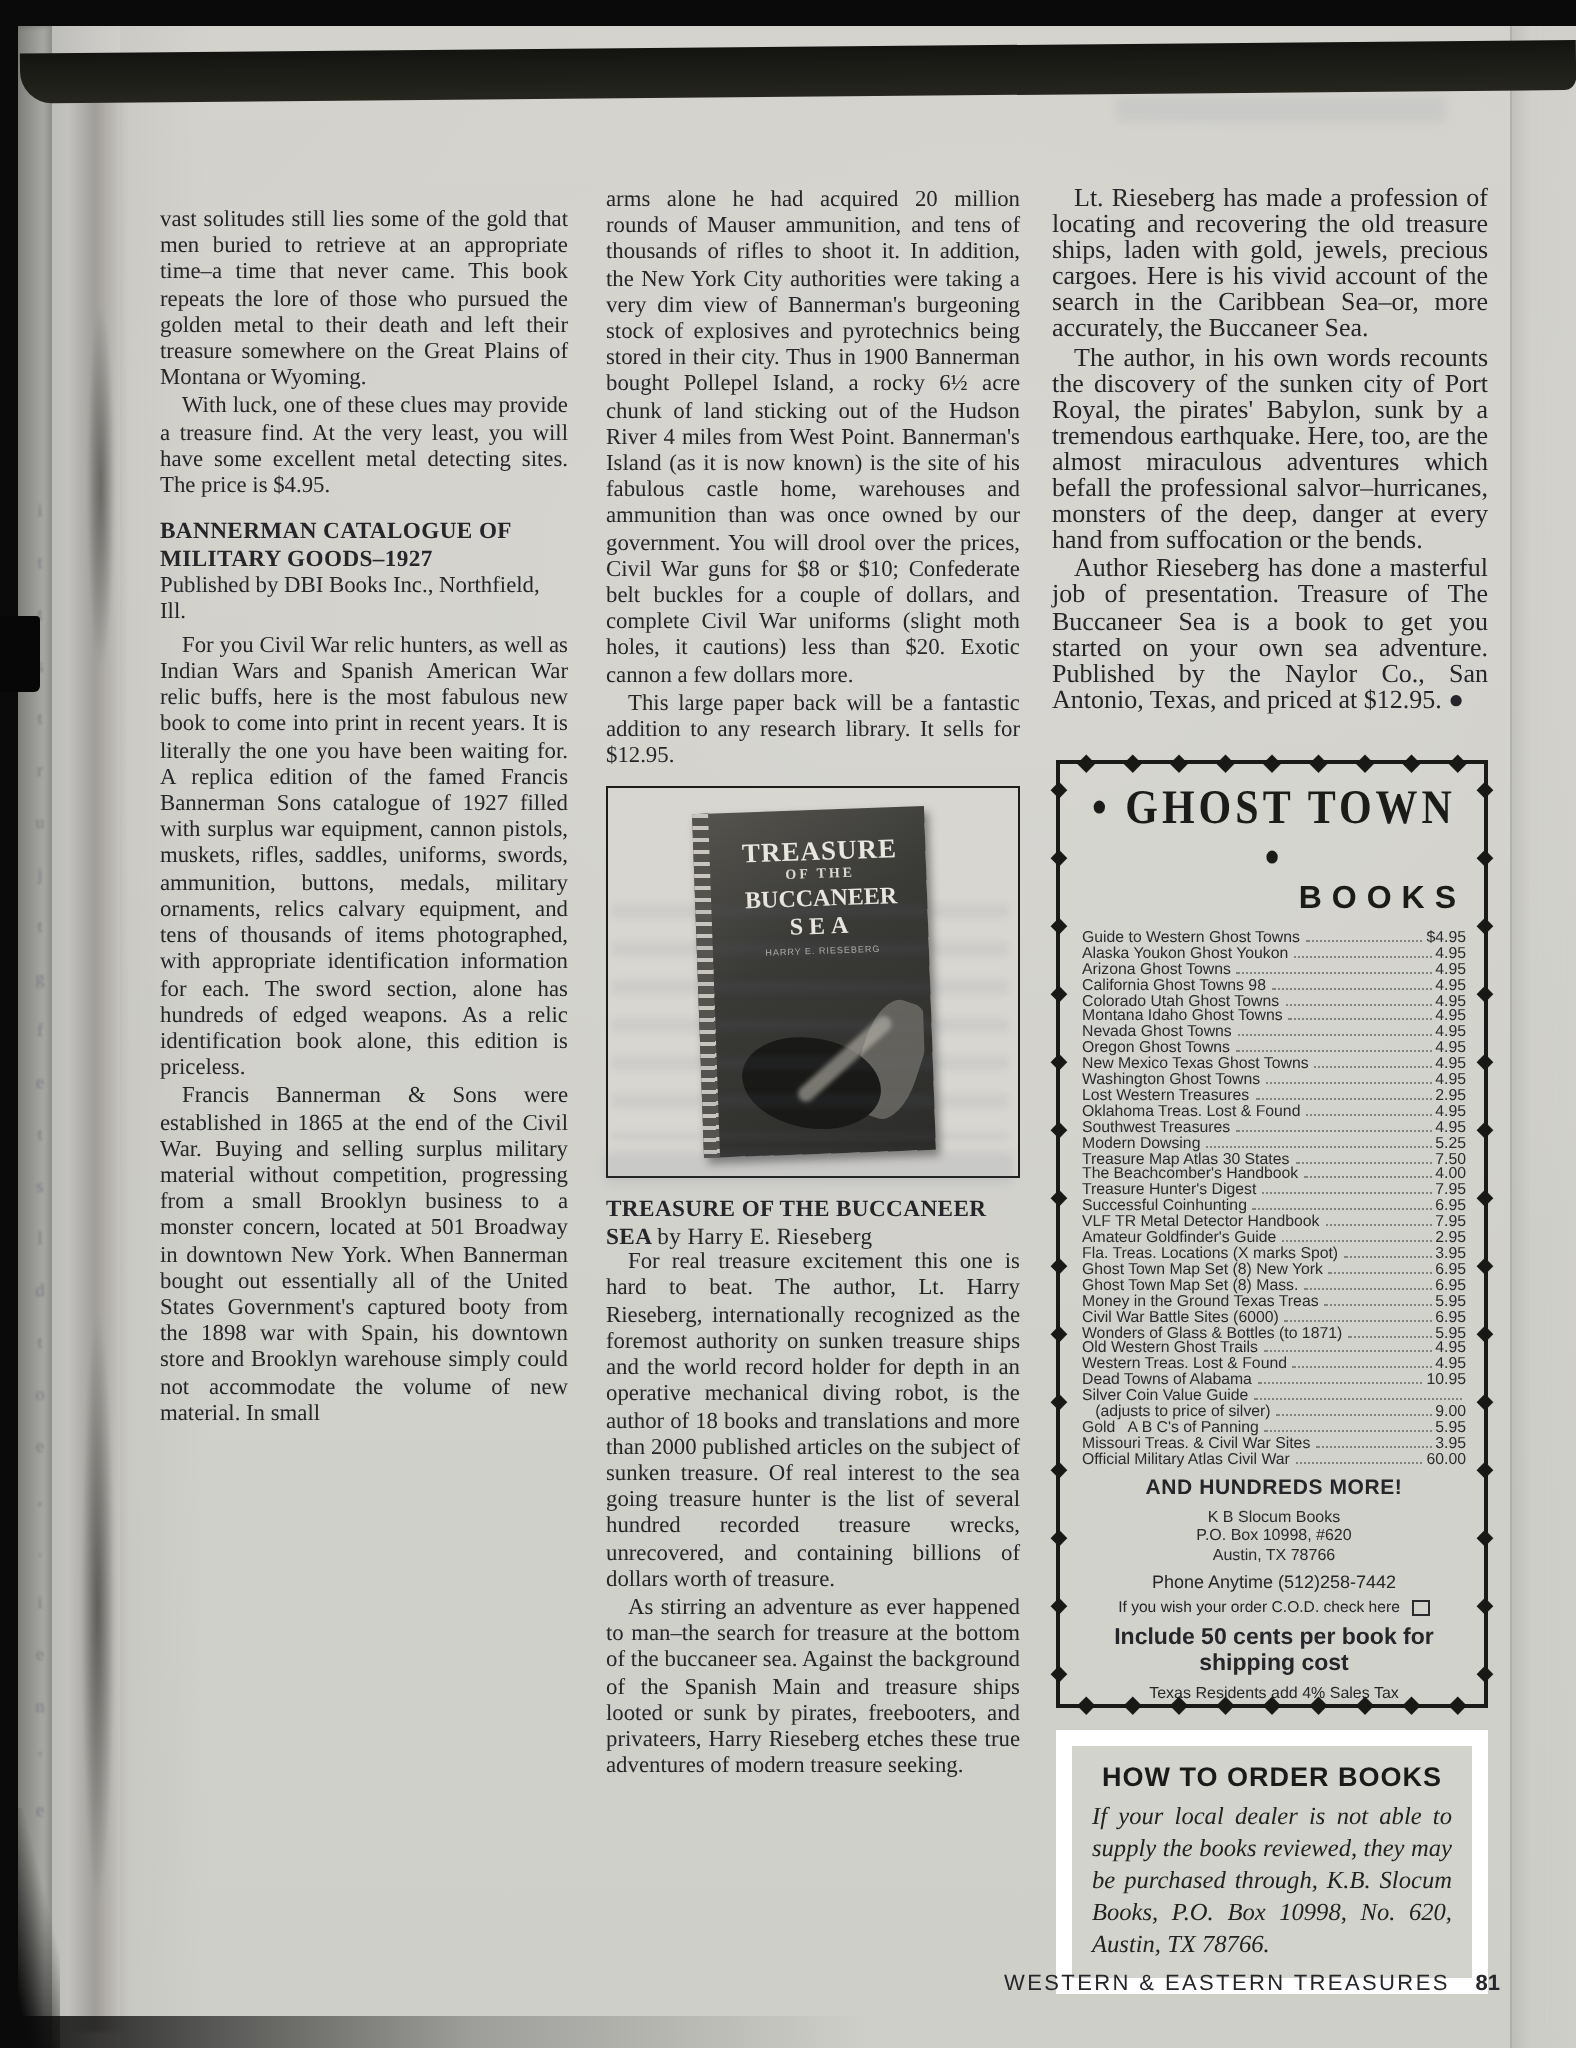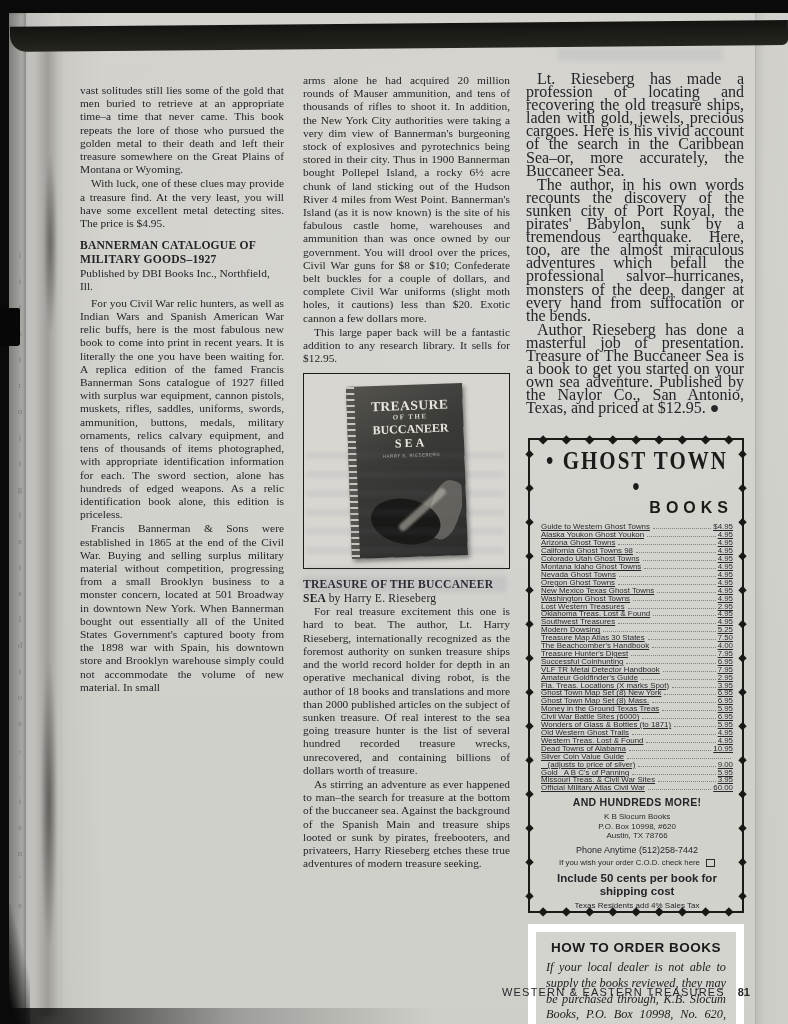--- a/index.html
+++ b/index.html
@@ -36,26 +36,26 @@
           background:linear-gradient(to right, rgba(10,10,10,.9), rgba(10,10,10,.25) 30%, rgba(10,10,10,0) 55%);}
   .mletters{position:absolute;left:12px;top:242px;width:16px;z-index:6;text-align:center;
             font:9px/26px "Liberation Serif",serif;color:rgba(55,60,85,.38);
             white-space:pre-line;filter:blur(.4px);}
   .gh{position:absolute;pointer-events:none;z-index:9;}
   .gh1{left:558px;top:48px;width:165px;height:13px;background:rgba(110,118,140,.10);border-radius:3px;filter:blur(2px);}
   .gh2{left:306px;top:452px;width:198px;height:118px;filter:blur(1.5px);
        background:repeating-linear-gradient(to bottom, rgba(105,112,135,.09) 0 7px, transparent 7px 19px);}
   .gh3{left:302px;top:576px;width:205px;height:16px;background:rgba(100,108,132,.12);filter:blur(2px);border-radius:4px;}
   
-  .col{position:absolute;z-index:3;color:#25252a;}
+  .col{position:absolute;z-index:3;color:#25252a;margin-top:20px;}
   .col1{left:80px;top:84px;width:204px;}
   .col2{left:303px;top:74px;width:207px;}
   .col3{left:526px;top:72px;width:218px;}
   .body{font:11.4px/13.2px "Liberation Serif",serif;text-align:justify;margin:0 0 1px;}
-  .col3 .body{font-size:16px;line-height:13.1px;}
+  .col3 .body{font-size:13px;line-height:13.1px;}
   .ind{text-indent:11px;}
   .rev-title{font:bold 11.6px/13.4px "Liberation Serif",serif;margin:9px 0 0;letter-spacing:.2px;}
   .rev-title .byline{font-weight:normal;}
   .pub{font:11.4px/13.4px "Liberation Serif",serif;margin:1px 0 3px;}
   
   .bk1{box-sizing:border-box;width:calc(100% + 10px);height:218px;margin:8px 0 0;
        border:1.5px solid #1c1c1a;background:#d8d6d1;padding:9px;}
   .bk1-photo{position:relative;height:100%;overflow:hidden;
              background:linear-gradient(160deg,#b3afa8,#a19d96 60%,#96928b);}
   .bk1-title{position:absolute;top:5px;left:8px;right:4px;z-index:2;
@@ -102,21 +102,21 @@
   .ad::before{content:"◆ ◆ ◆ ◆ ◆ ◆ ◆ ◆ ◆";top:-7px;}
   .ad::after{content:"◆ ◆ ◆ ◆ ◆ ◆ ◆ ◆ ◆";bottom:-6px;}
   .dia-col{position:absolute;top:-4px;bottom:-4px;width:13px;color:#181816;font-size:11px;
            line-height:34px;text-align:center;overflow:hidden;white-space:pre;}
   .dia-col::before{content:"◆\A◆\A◆\A◆\A◆\A◆\A◆\A◆\A◆\A◆\A◆\A◆\A◆\A◆";}
   .dia-l{left:-7px;} .dia-r{right:-7px;}
   .ad-head{font:bold 21px/22px "Liberation Serif",serif;text-align:center;letter-spacing:2px;
            color:#1b1b19;transform:scaleY(1.15);margin-top:4px;}
   .ad-sub{font:bold 16px/20px "Liberation Sans",sans-serif;text-align:right;letter-spacing:5px;
           color:#1b1b19;margin:2px 0 5px;}
-  .ad-list{margin-top:2px;text-decoration:underline;}
+  .ad-list{margin-top:2px;}
   .book-row{display:flex;align-items:baseline;font:7.9px/7.9px "Liberation Sans",sans-serif;color:#2a2a2e;}
   .book-row .t{white-space:pre;}
   .leader{flex:1;border-bottom:1px dotted rgba(50,50,55,.5);margin:0 2px 1.5px 3px;min-width:4px;}
   .book-row .p{white-space:nowrap;}
   .ad-more{text-align:center;font:bold 10.5px/13px "Liberation Sans",sans-serif;margin-top:4px;letter-spacing:.3px;}
   .ad-addr{text-align:center;font:8px/9.6px "Liberation Sans",sans-serif;margin-top:3px;color:#2a2a2e;}
   .ad-phone{text-align:center;font:9px/12px "Liberation Sans",sans-serif;margin-top:3px;}
   .ad-cod{display:flex;align-items:center;justify-content:center;gap:6px;
           font:7.8px/10px "Liberation Sans",sans-serif;margin-top:2px;}
   .cbx{width:7px;height:6px;border:1px solid #2a2a2e;display:inline-block;}

